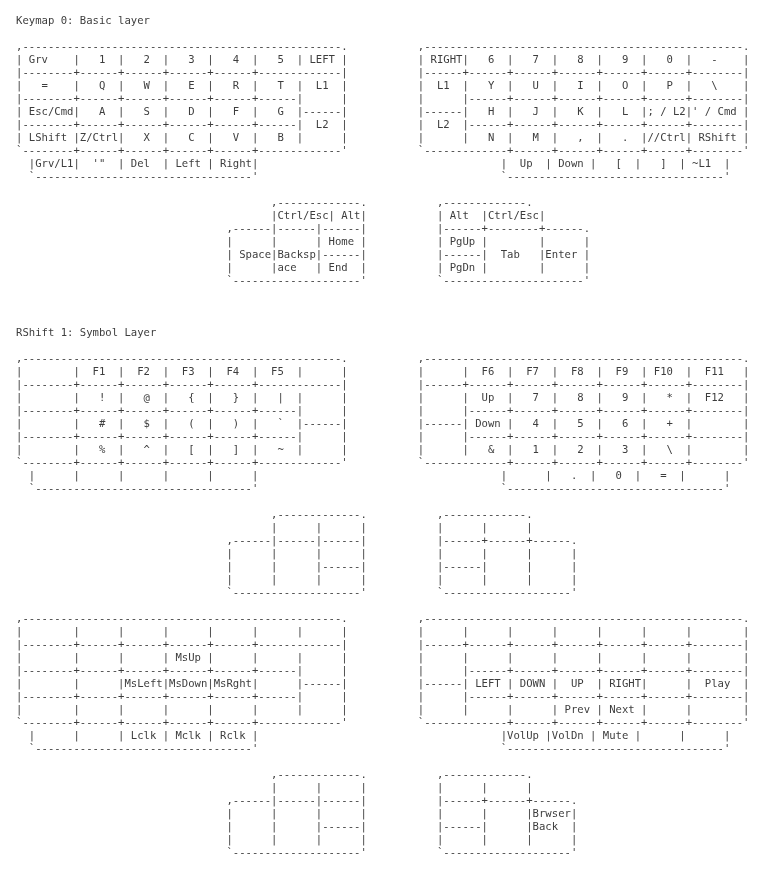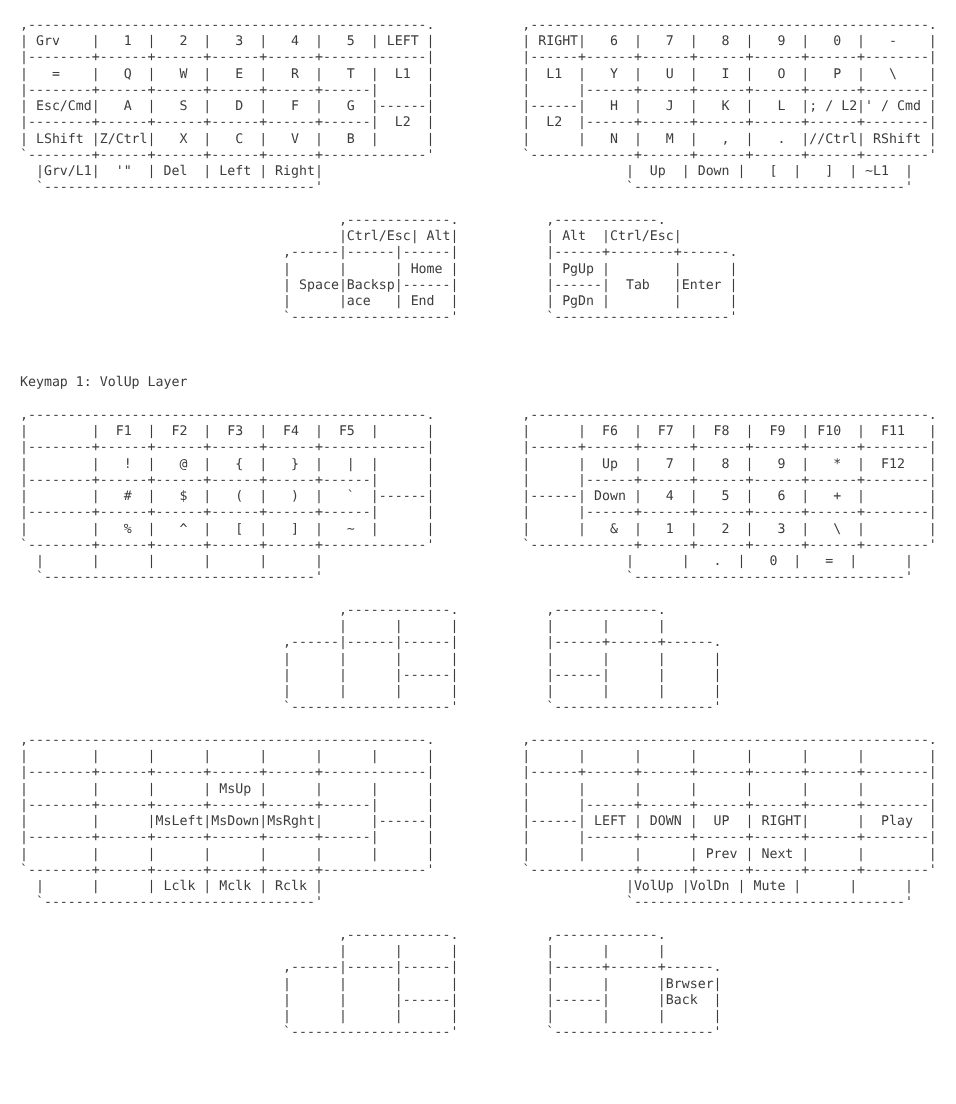--- a/index.html
+++ b/index.html
@@ -32,20 +32,21 @@
   }
   #section-1 { margin-top: 39px; }
   #section-2 { margin-top: 13px; }
 </style>
 </head>
 <body>
 
 <div class="doc">
 
   <section id="section-0">
+    <div class="sec-title">Keymap 0: Basic layer</div>
     <pre class="art">,--------------------------------------------------.           ,--------------------------------------------------.
 | Grv    |   1  |   2  |   3  |   4  |   5  | LEFT |           | RIGHT|   6  |   7  |   8  |   9  |   0  |   -    |
 |--------+------+------+------+------+-------------|           |------+------+------+------+------+------+--------|
 |   =    |   Q  |   W  |   E  |   R  |   T  |  L1  |           |  L1  |   Y  |   U  |   I  |   O  |   P  |   \    |
 |--------+------+------+------+------+------|      |           |      |------+------+------+------+------+--------|
 | Esc/Cmd|   A  |   S  |   D  |   F  |   G  |------|           |------|   H  |   J  |   K  |   L  |; / L2|' / Cmd |
 |--------+------+------+------+------+------|  L2  |           |  L2  |------+------+------+------+------+--------|
 | LShift |Z/Ctrl|   X  |   C  |   V  |   B  |      |           |      |   N  |   M  |   ,  |   .  |//Ctrl| RShift |
 `--------+------+------+------+------+-------------'           `-------------+------+------+------+------+--------'
   |Grv/L1|  '"  | Del  | Left | Right|                                      |  Up  | Down |   [  |   ]  | ~L1  |
@@ -54,21 +55,21 @@
                                         ,-------------.           ,-------------.
                                         |Ctrl/Esc| Alt|           | Alt  |Ctrl/Esc|
                                  ,------|------|------|           |------+--------+------.
                                  |      |      | Home |           | PgUp |        |      |
                                  | Space|Backsp|------|           |------|  Tab   |Enter |
                                  |      |ace   | End  |           | PgDn |        |      |
                                  `--------------------'           `----------------------'</pre>
   </section>
 
   <section id="section-1">
-    <div class="sec-title">Keymap 1: VolUp Layer</div>
+    <div class="sec-title">RShift 1: Symbol Layer</div>
     <pre class="art">,--------------------------------------------------.           ,--------------------------------------------------.
 |        |  F1  |  F2  |  F3  |  F4  |  F5  |      |           |      |  F6  |  F7  |  F8  |  F9  | F10  |  F11   |
 |--------+------+------+------+------+-------------|           |------+------+------+------+------+------+--------|
 |        |   !  |   @  |   {  |   }  |   |  |      |           |      |  Up  |   7  |   8  |   9  |   *  |  F12   |
 |--------+------+------+------+------+------|      |           |      |------+------+------+------+------+--------|
 |        |   #  |   $  |   (  |   )  |   `  |------|           |------| Down |   4  |   5  |   6  |   +  |        |
 |--------+------+------+------+------+------|      |           |      |------+------+------+------+------+--------|
 |        |   %  |   ^  |   [  |   ]  |   ~  |      |           |      |   &amp;  |   1  |   2  |   3  |   \  |        |
 `--------+------+------+------+------+-------------'           `-------------+------+------+------+------+--------'
   |      |      |      |      |      |                                      |      |   .  |   0  |   =  |      |

